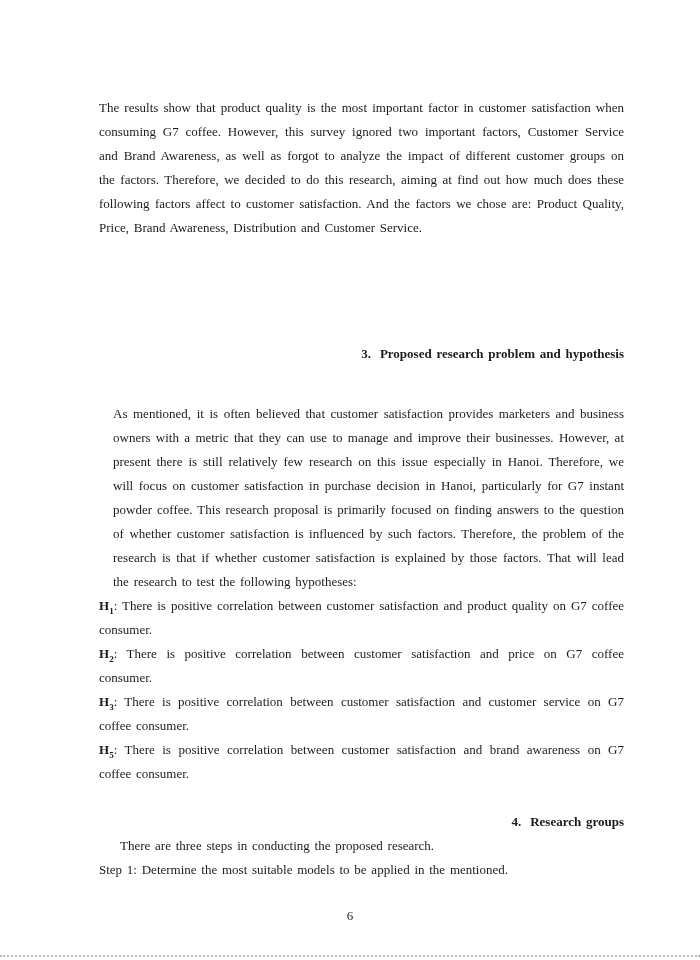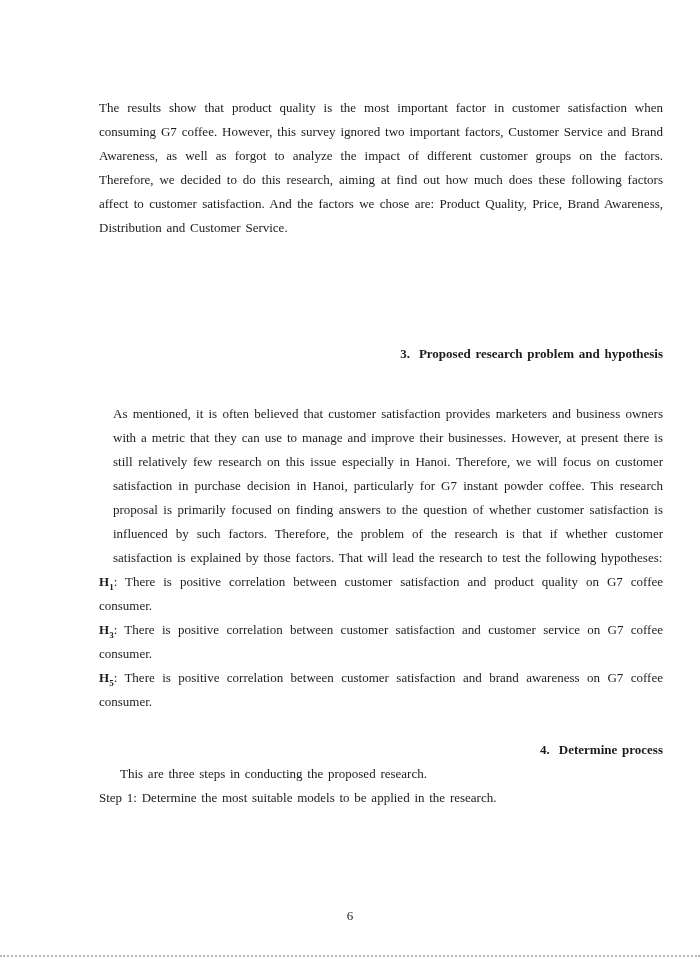--- a/index.html
+++ b/index.html
@@ -7,21 +7,21 @@
   body {
     background: #ffffff;
     font-family: "Liberation Serif", "DejaVu Serif", serif;
     color: #1c1c1c;
     position: relative;
     overflow: hidden;
   }
   .page {
     position: absolute;
     inset: 0;
-    padding: 96px 37px 0 99px;
+    padding: 96px 76px 0 99px;
   }
   p, h3 {
     font-size: 13px;
     line-height: 24px;
     font-weight: normal;
     text-align: justify;
     word-spacing: 1.5px;
   }
   .intro {
     margin-bottom: 102px;
@@ -78,29 +78,30 @@
 <div class="page">
 
   <p class="intro">The results show that product quality is the most important factor in customer satisfaction when consuming G7 coffee. However, this survey ignored two important factors, Customer Service and Brand Awareness, as well as forgot to analyze the impact of different customer groups on the factors. Therefore, we decided to do this research, aiming at find out how much does these following factors affect to customer satisfaction. And the factors we chose are: Product Quality, Price, Brand Awareness, Distribution and Customer Service.</p>
 
   <h3 class="heading"><span class="h-num">3.</span><span>Proposed research problem and hypothesis</span></h3>
 
   <p class="sec3-body">As mentioned, it is often believed that customer satisfaction provides marketers and business owners with a metric that they can use to manage and improve their businesses. However, at present there is still relatively few research on this issue especially in Hanoi. Therefore, we will focus on customer satisfaction in purchase decision in Hanoi, particularly for G7 instant powder coffee. This research proposal is primarily focused on finding answers to the question of whether customer satisfaction is influenced by such factors. Therefore, the problem of the research is that if whether customer satisfaction is explained by those factors. That will lead the research to test the following hypotheses:</p>
 
   <p class="hypothesis"><span class="hyp-label"><span>H</span><sub>1</sub></span><span>: There is positive correlation between customer satisfaction and product quality on G7 coffee consumer.</span></p>
 
+  <p class="hypothesis"><span class="hyp-label"><span>H</span><sub>2</sub></span><span>: There is positive correlation between customer satisfaction and price on G7 coffee consumer.</span></p>
 
   <p class="hypothesis"><span class="hyp-label"><span>H</span><sub>3</sub></span><span>: There is positive correlation between customer satisfaction and customer service on G7 coffee consumer.</span></p>
 
 
   <p class="hypothesis"><span class="hyp-label"><span>H</span><sub>5</sub></span><span>: There is positive correlation between customer satisfaction and brand awareness on G7 coffee consumer.</span></p>
 
-  <h3 class="heading sec4-heading"><span class="h-num">4.</span><span>Determine process</span></h3>
+  <h3 class="heading sec4-heading"><span class="h-num">4.</span><span>Research groups</span></h3>
 
-  <p class="sec4-body">This are three steps in conducting the proposed research.</p>
+  <p class="sec4-body">There are three steps in conducting the proposed research.</p>
 
-  <p class="sec4-step">Step 1: Determine the most suitable models to be applied in the research.</p>
+  <p class="sec4-step">Step 1: Determine the most suitable models to be applied in the mentioned.</p>
 
 </div>
 
 <div class="page-number">6</div>
 
 <div class="bottom-dots"></div>
 
 </body></html>

